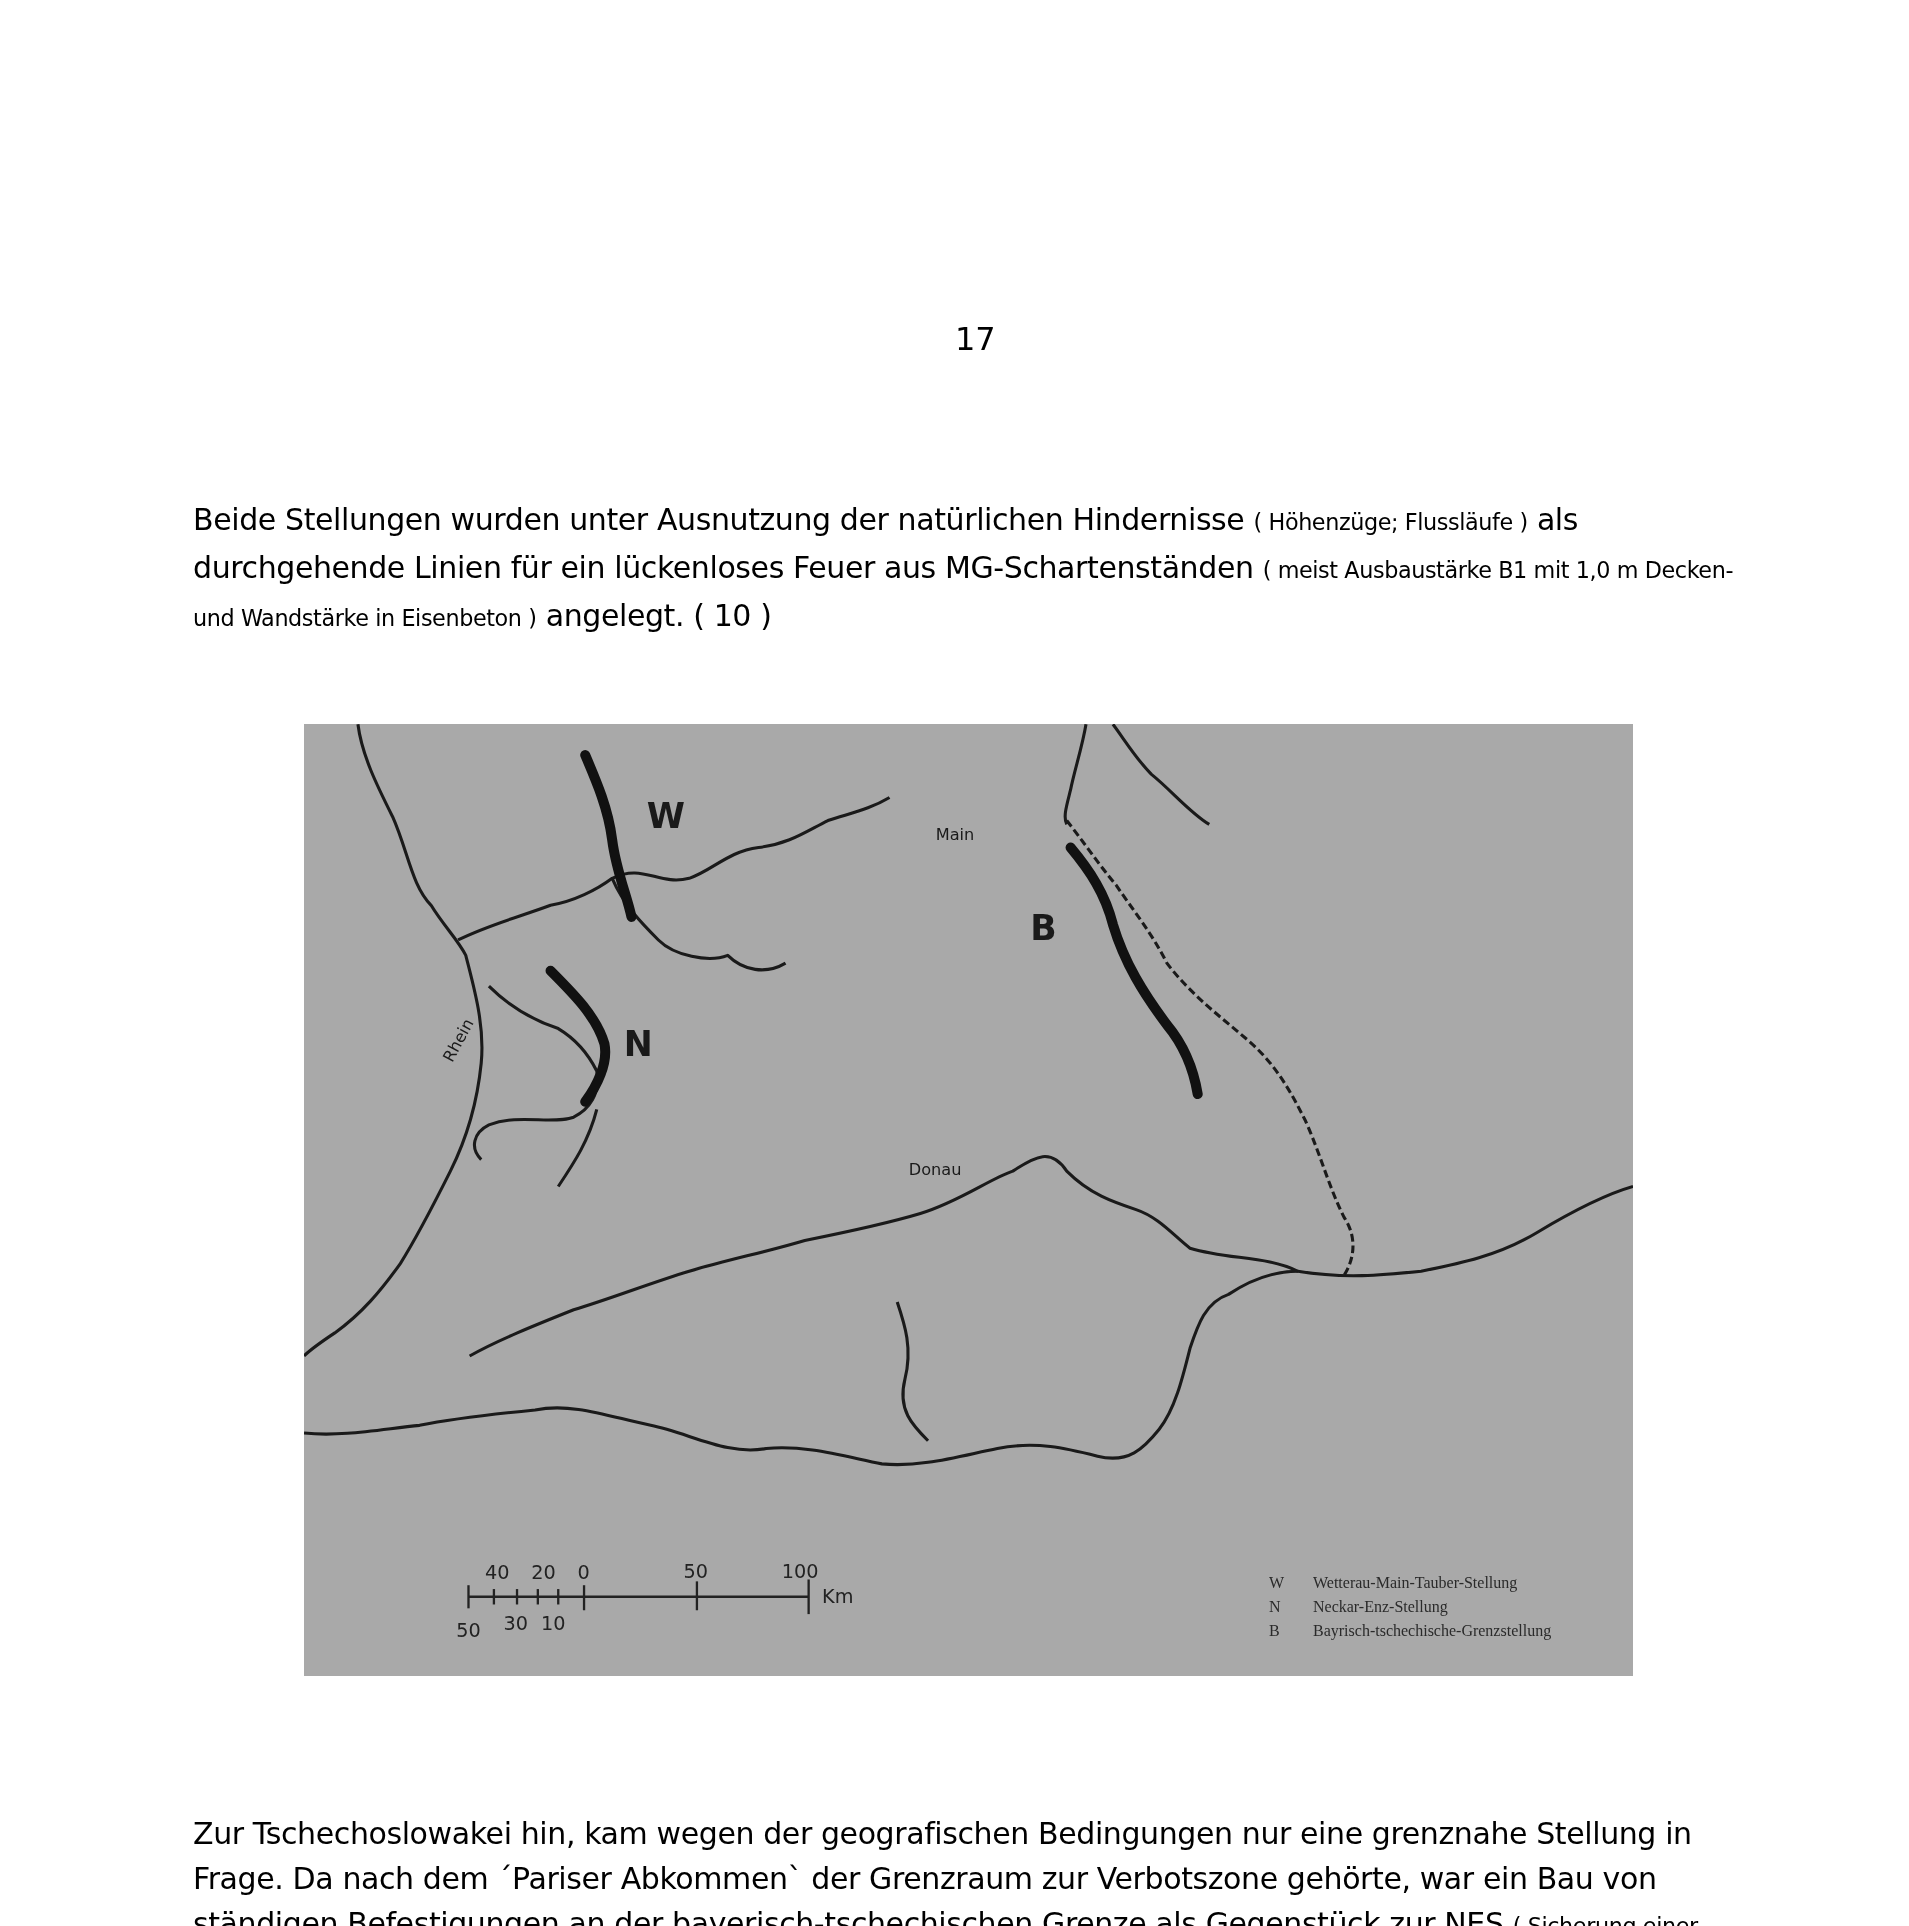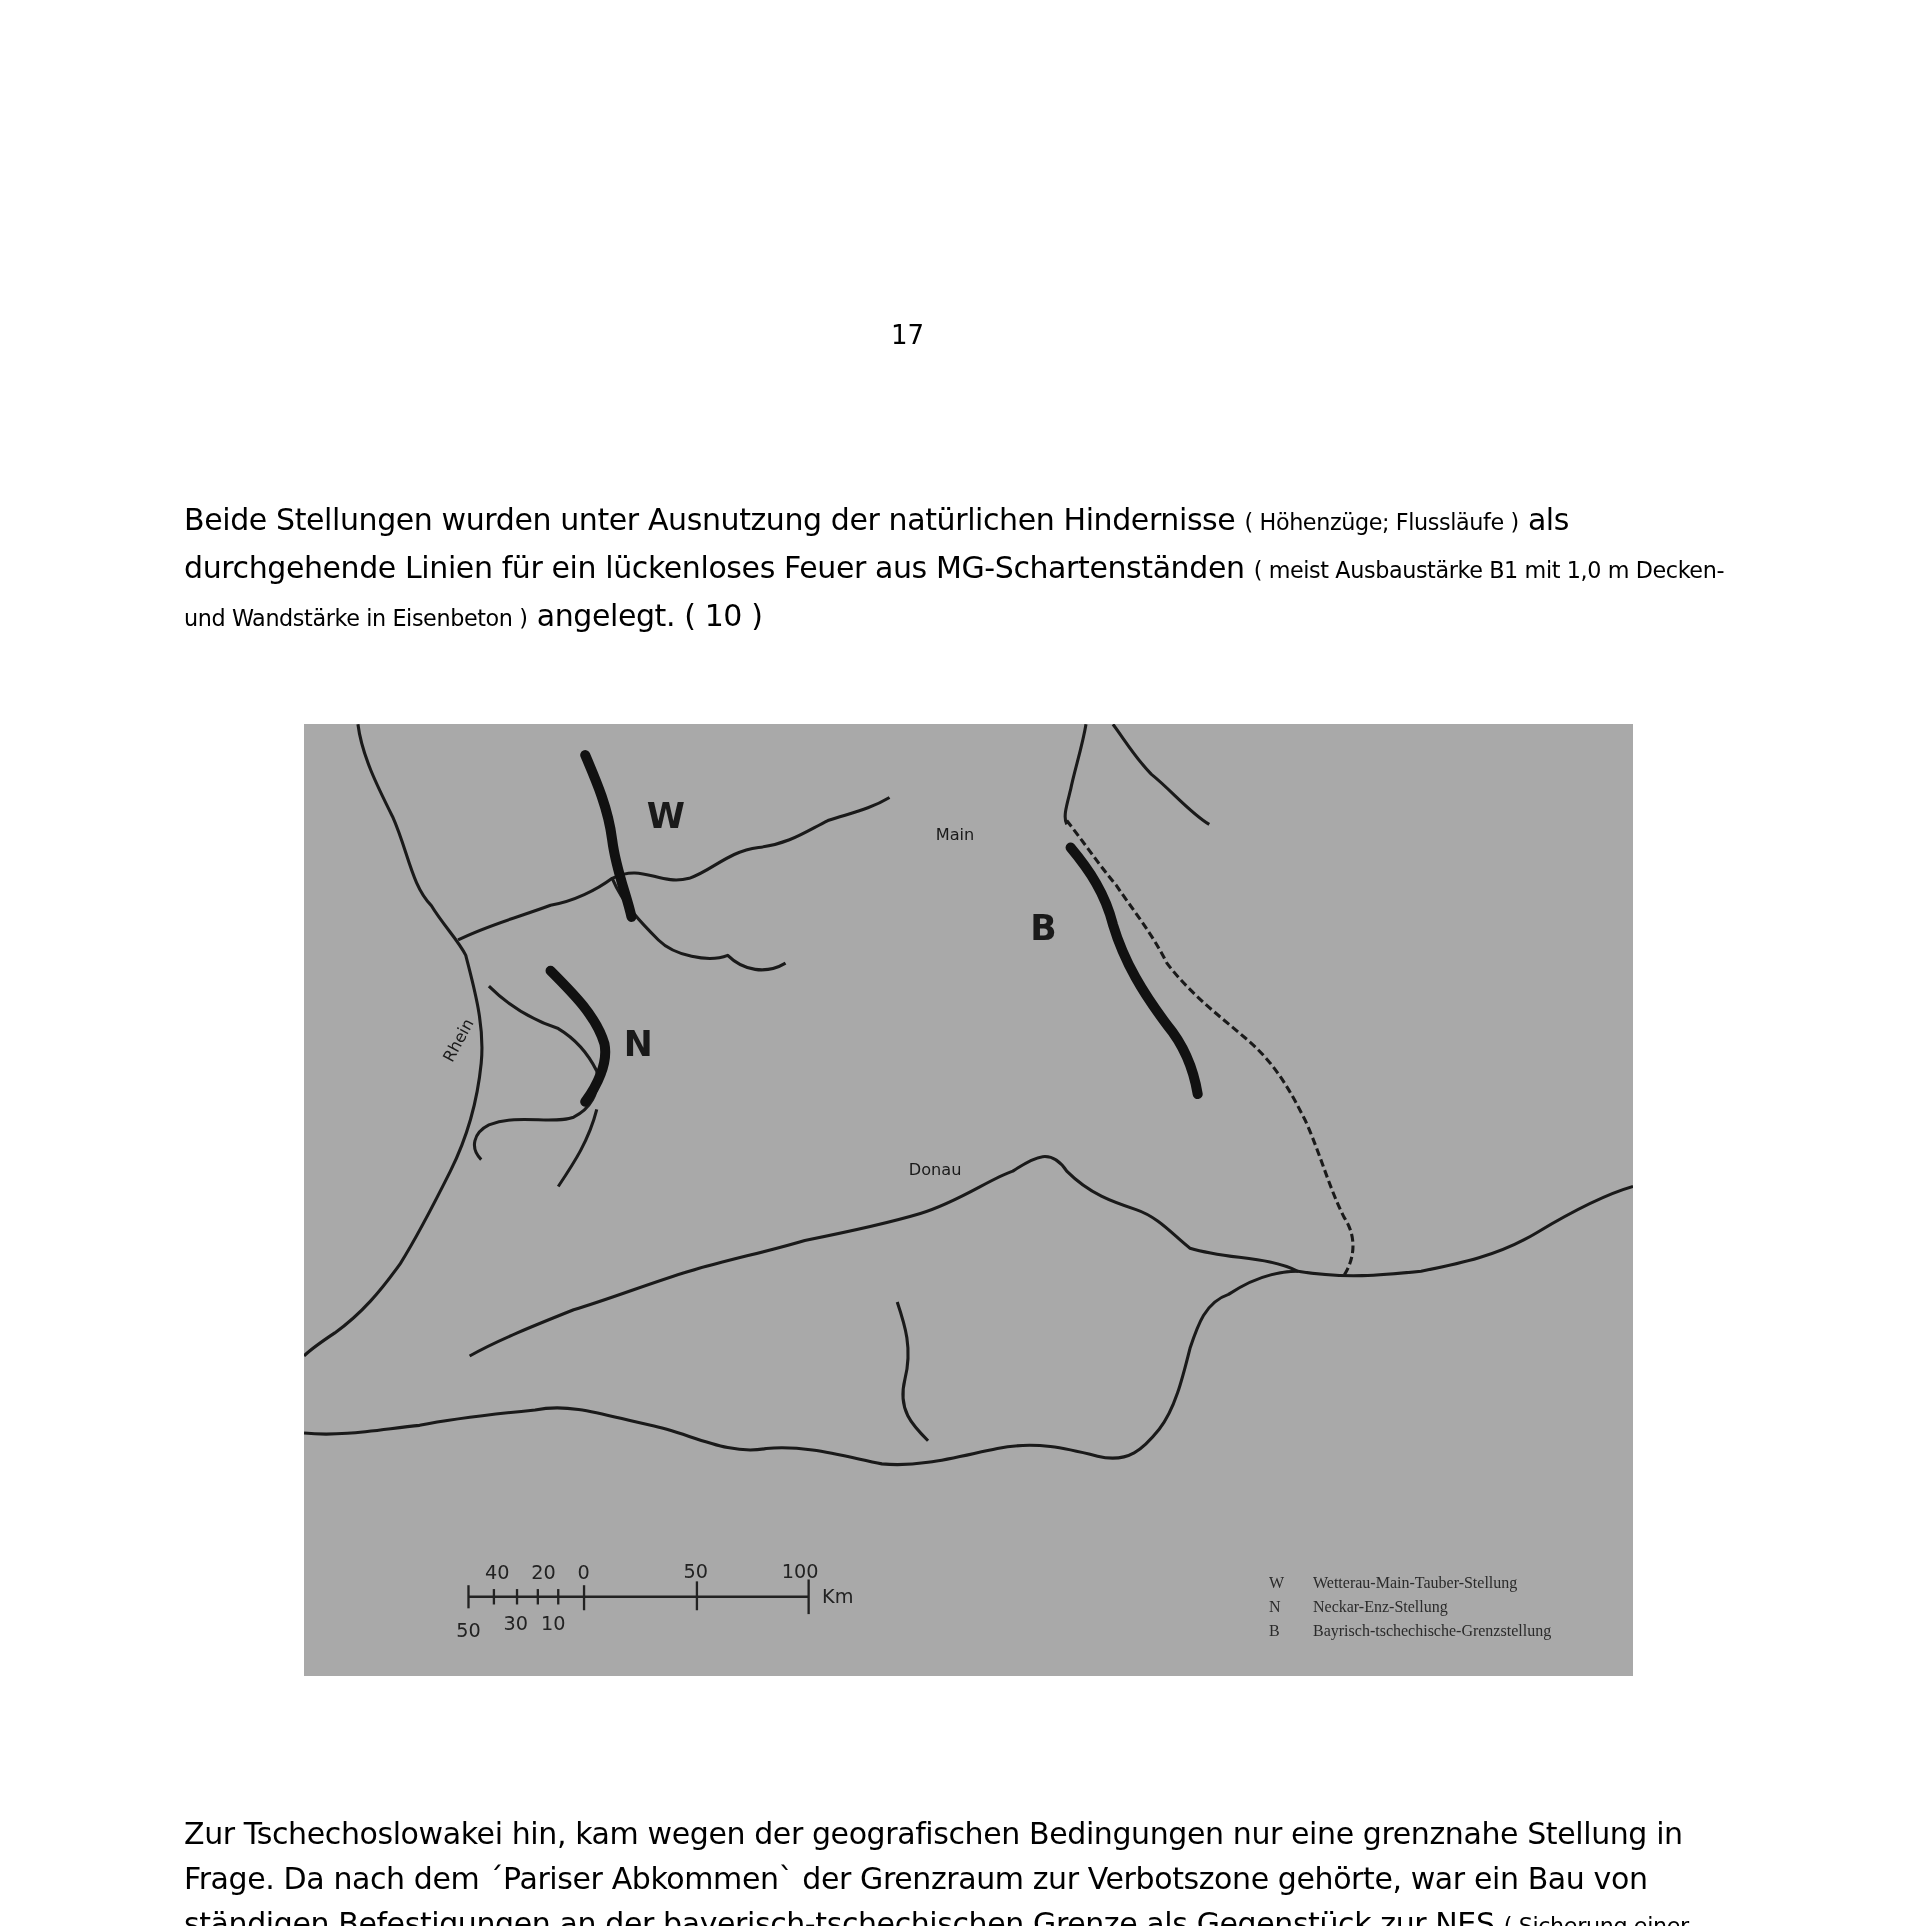--- a/index.html
+++ b/index.html
@@ -1,24 +1,24 @@
 <!DOCTYPE html>
 <html style="font-size:6.2px"><head>
   <meta charset="utf-8">
   <style>
     html, body { margin: 0; padding: 0; background: #ffffff; }
     body {
       width: 1910px; height: 2703px; position: relative; overflow: hidden;
       font-family: "DejaVu Sans", sans-serif; color: #000;
     }
     .page-number {
-      position: absolute; left: 891px; top: 320px; font-size: 26px;
+      position: absolute; left: 955px; top: 320px; font-size: 32px;
     }
     .para {
-      position: absolute; left: 184px; width: 1579px;
+      position: absolute; left: 193px; width: 1579px;
       font-size: 30px; line-height: 45px; letter-spacing: -0.4px;
       transform-origin: left top;
     }
     .para .small { font-size: 22.3px; }
     #p1 { top: 497px; }
     #p2 { top: 1811px; }
     .map {
       position: absolute; left: 304px; top: 724px; width: 1329px; height: 952px;
       background: #a9a9a9;
     }

